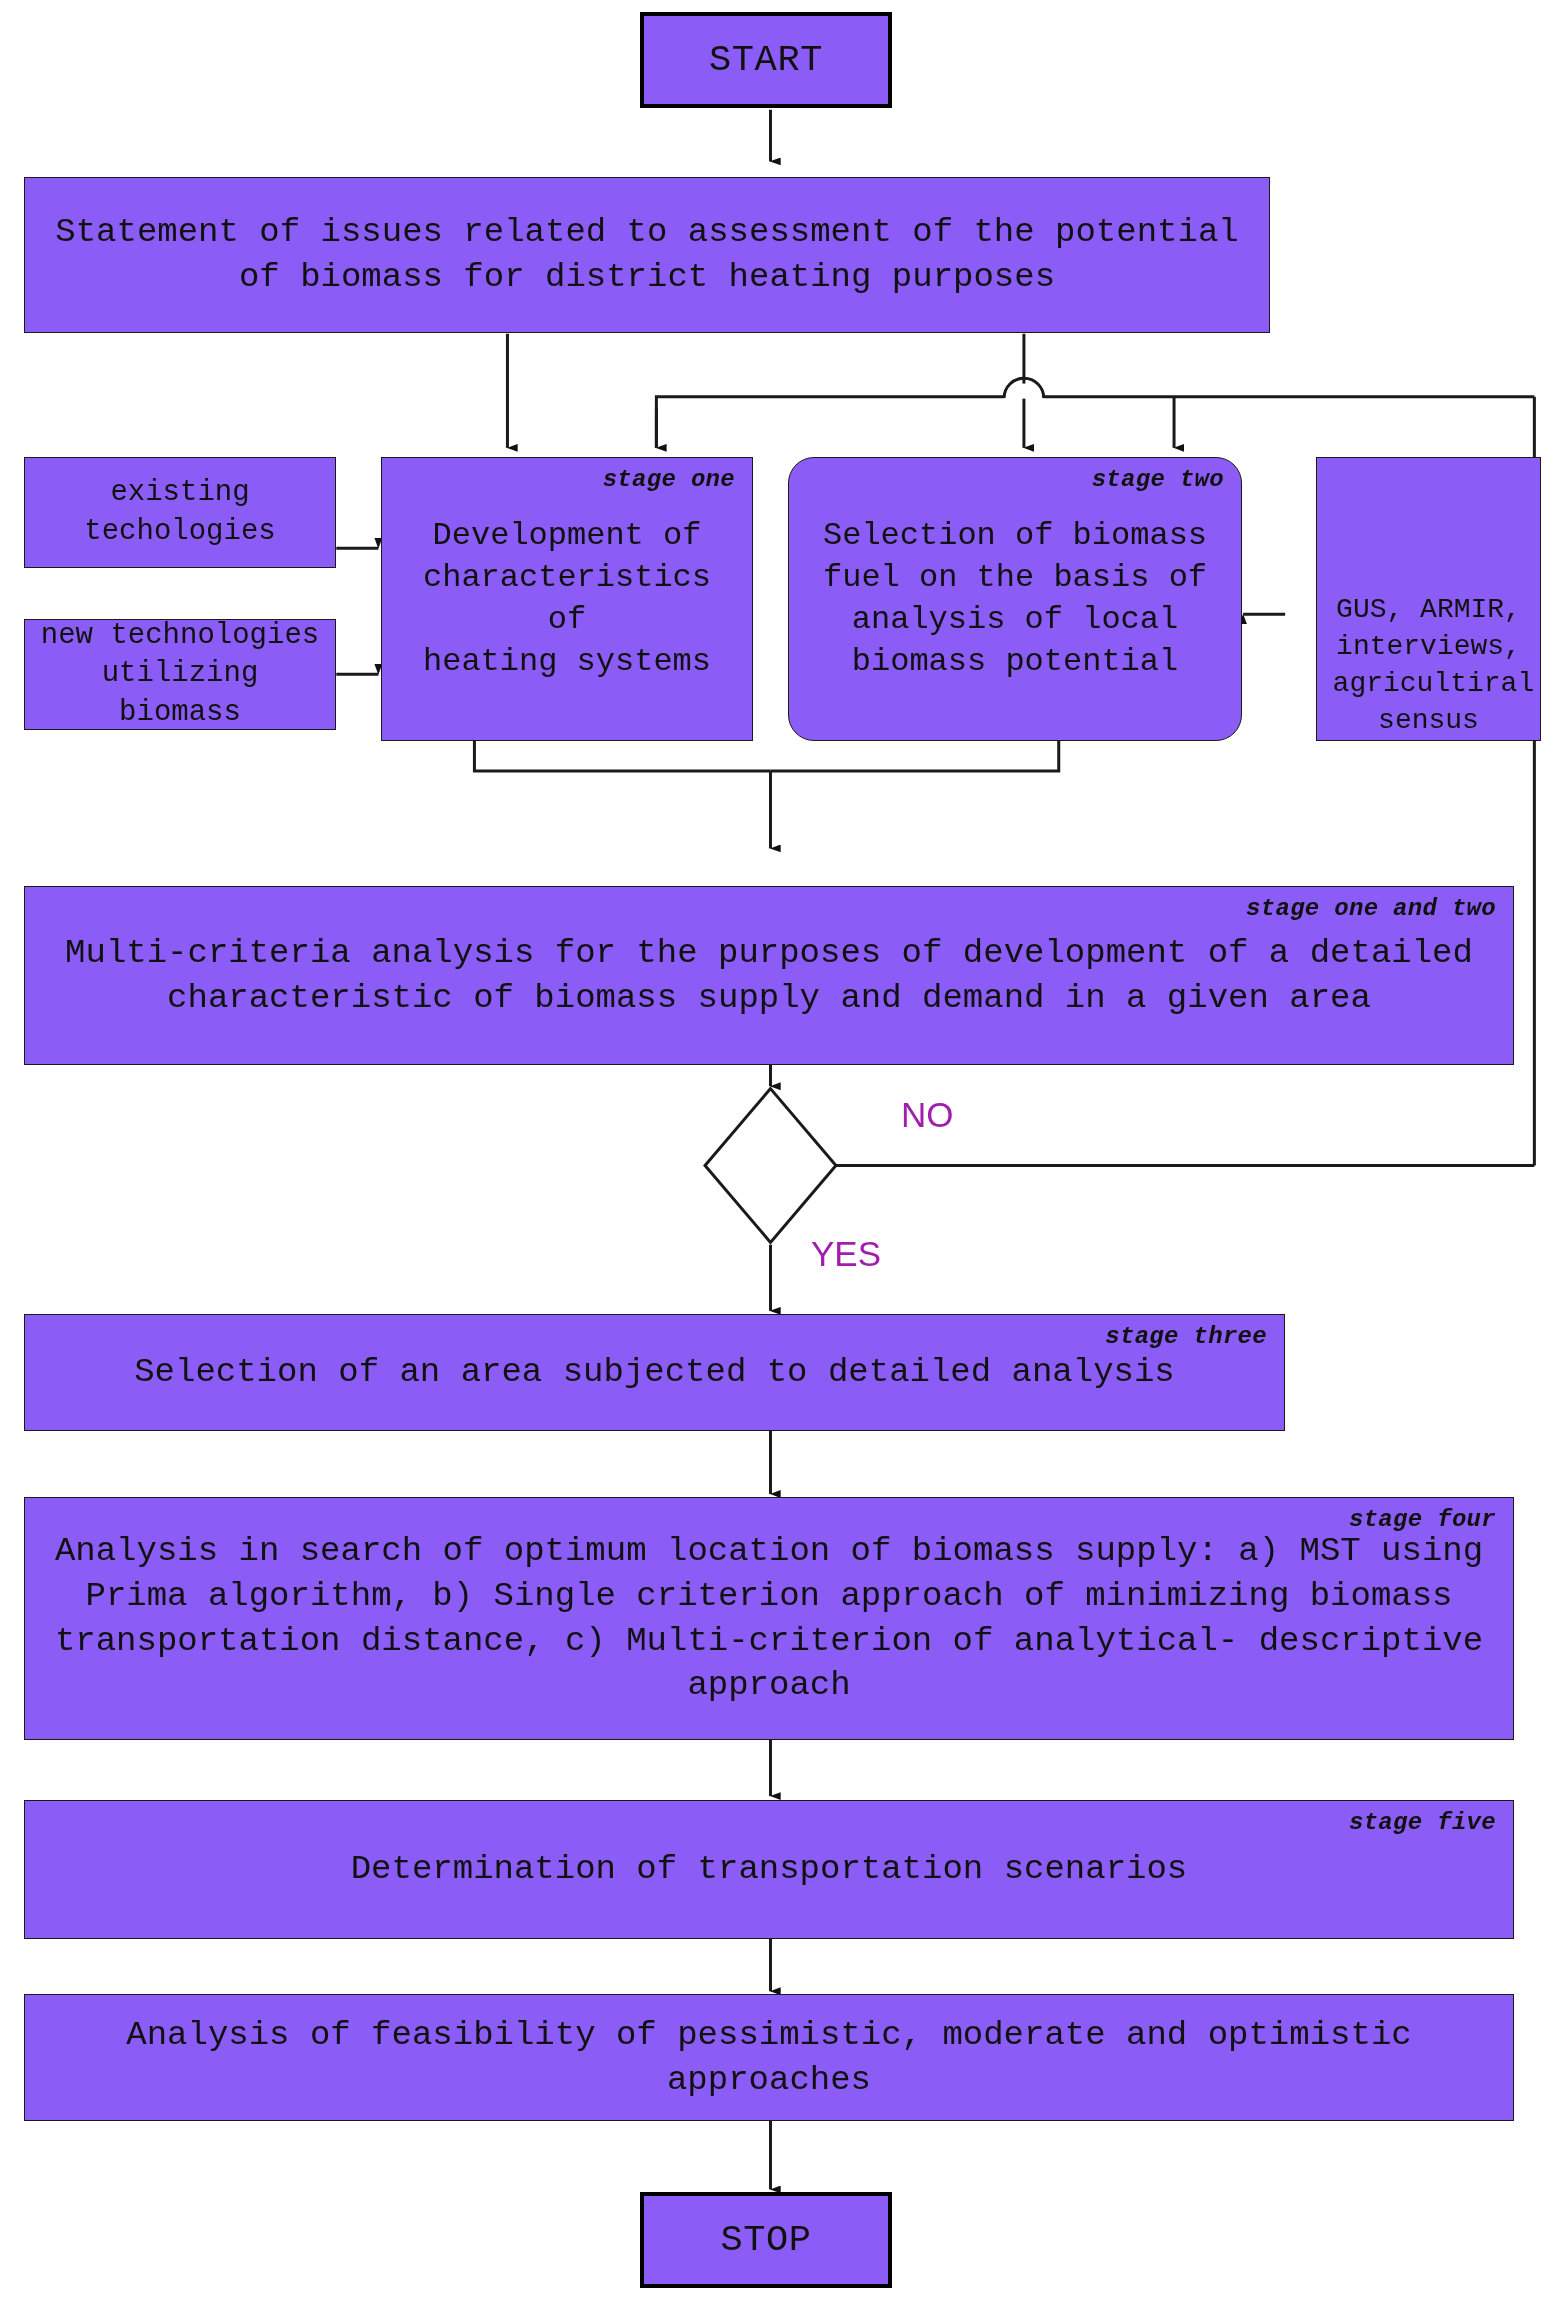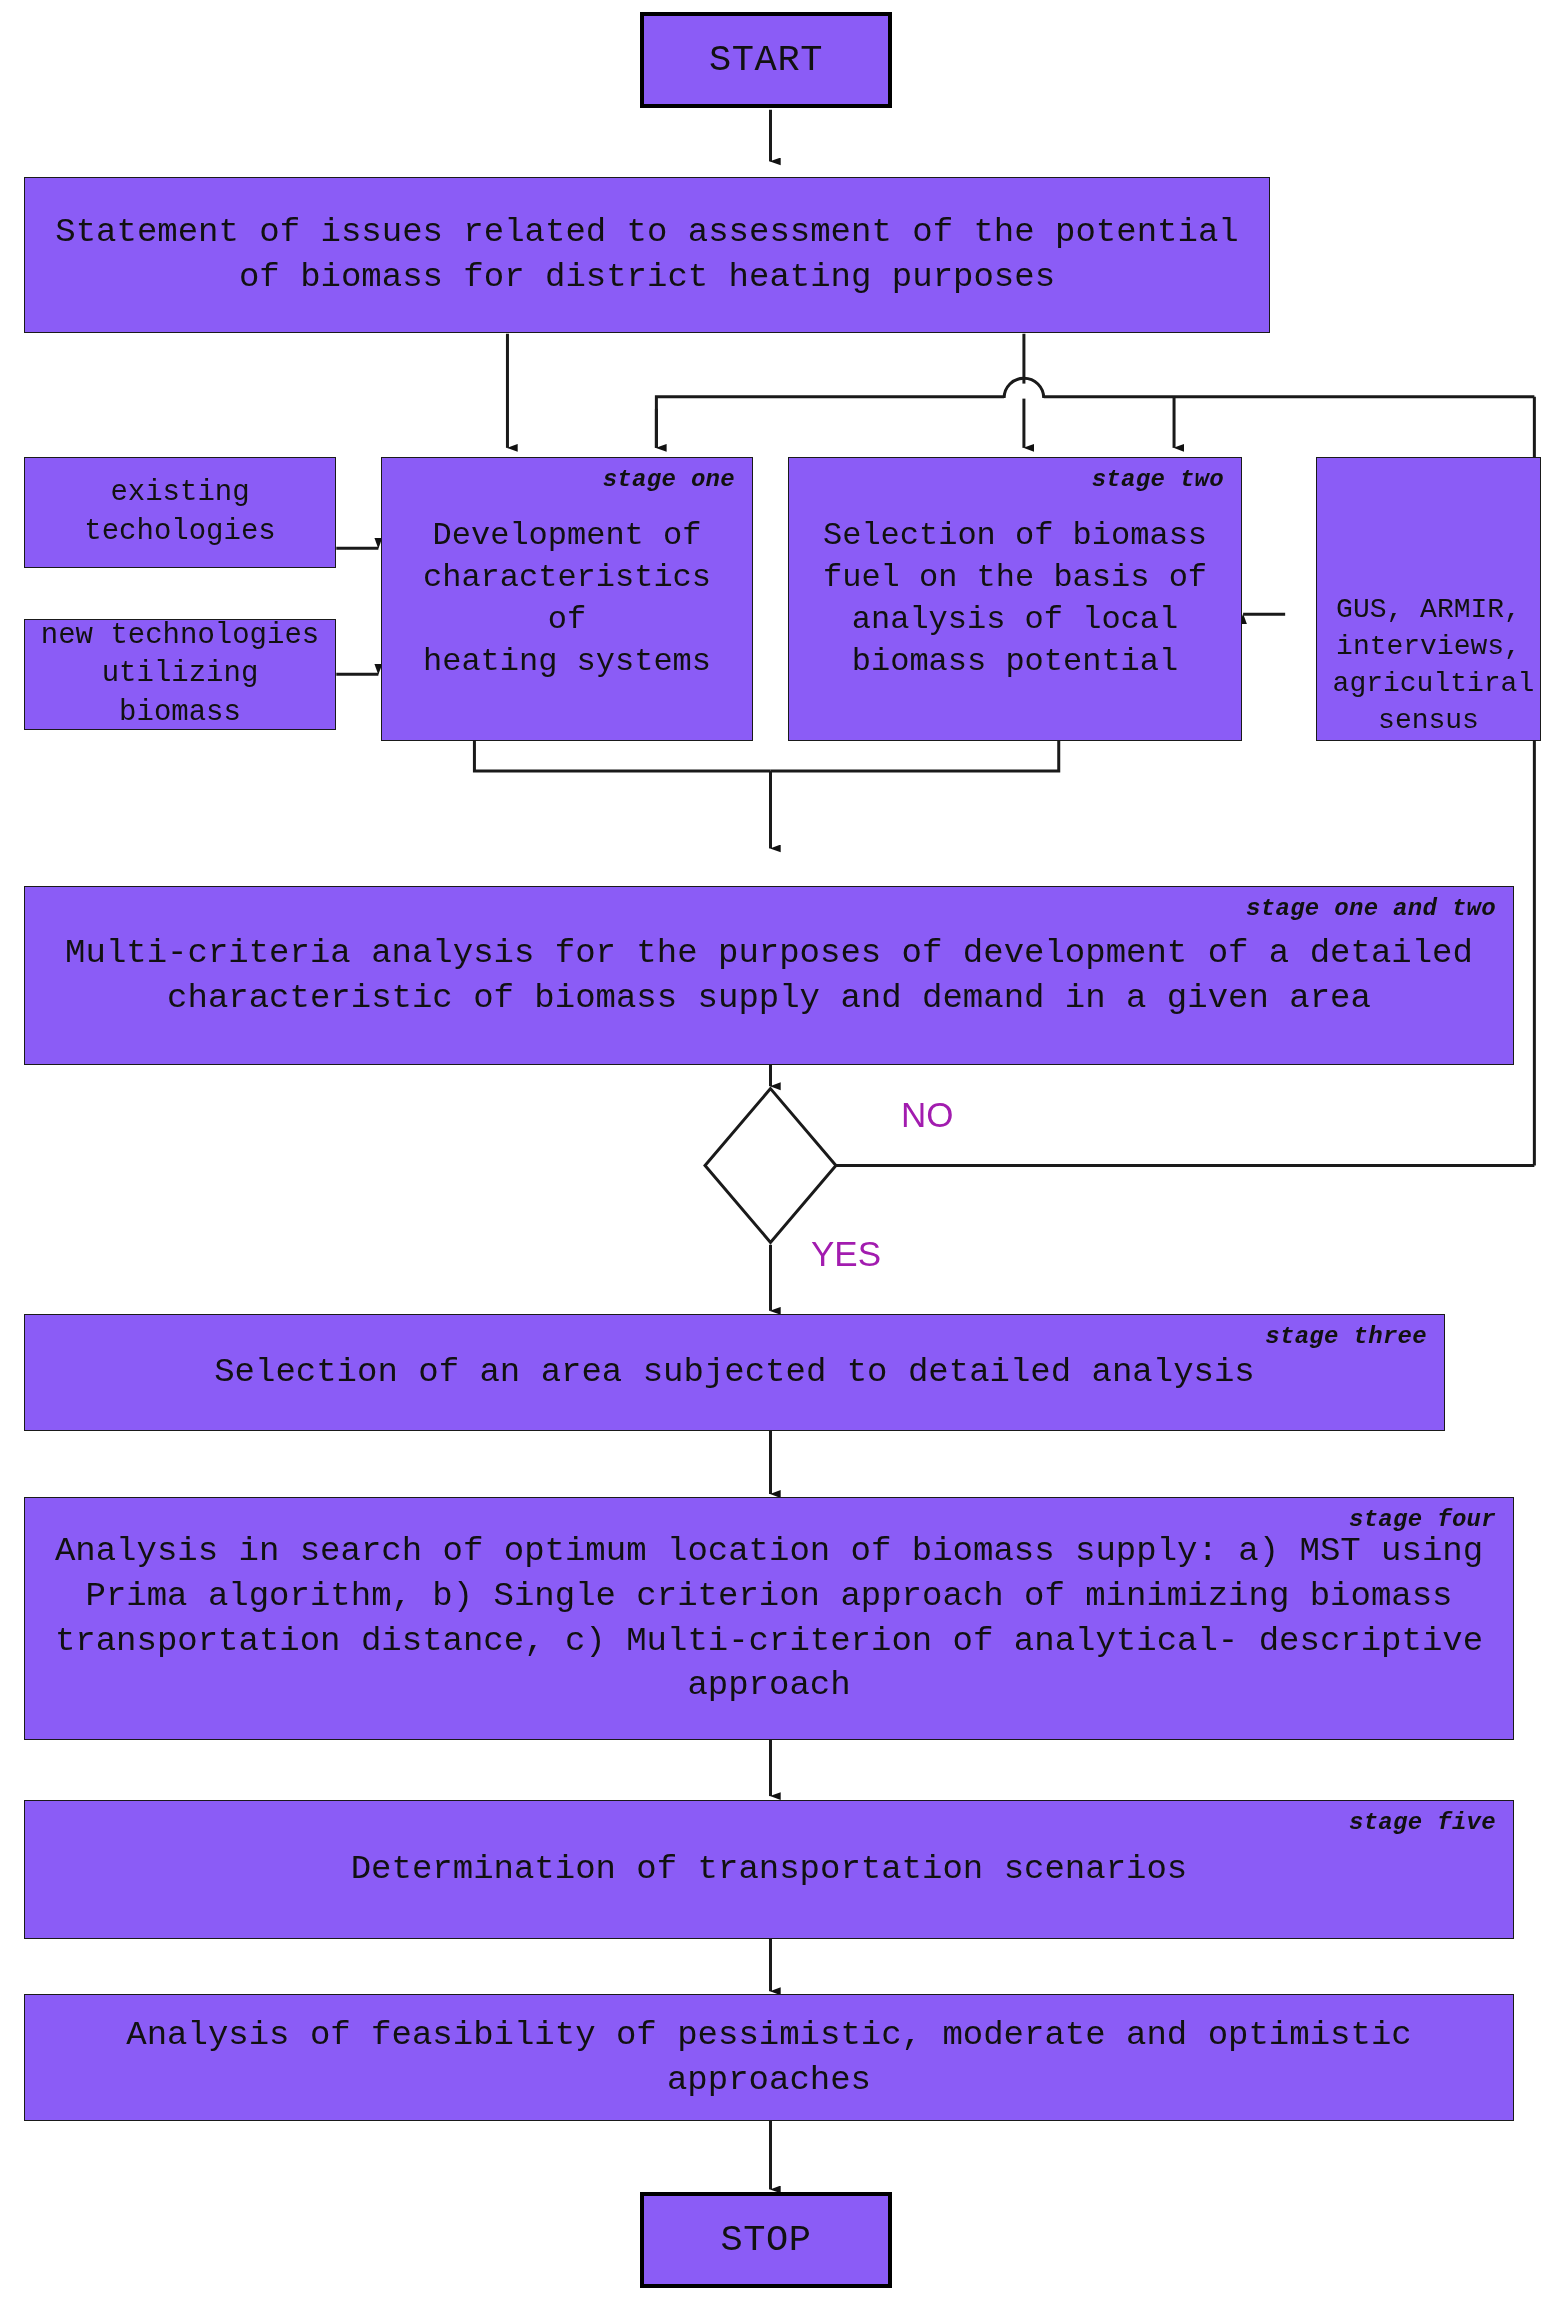--- a/index.html
+++ b/index.html
@@ -151,21 +151,21 @@
 utilizing biomass</span>
   </div>
 
   <div class="node" style="left:381px; top:457px; width:372px; height:284px;">
     <span class="stage-tag t-tag">stage one</span>
     <span class="node-text t-stage">Development of
 characteristics of
 heating systems</span>
   </div>
 
-  <div class="node" style="left:788px; top:457px; width:454px; height:284px;">
+  <div class="node" style="left:788px; top:457px; width:454px; height:284px;border-radius:26px;">
     <span class="stage-tag t-tag">stage two</span>
     <span class="node-text t-stage">Selection of biomass
 fuel on the basis of
 analysis of local
 biomass potential</span>
   </div>
 
   <div class="node" style="left:1316px; top:457px; width:225px; height:284px;align-items:flex-end;">
     <span class="node-text t-gus">GUS, ARMIR,
 interviews,
@@ -174,21 +174,21 @@
   </div>
 
   <div class="node" style="left:24px; top:852px; width:1490px; height:179px;margin-top:34px;">
     <span class="stage-tag t-tag">stage one and two</span>
     <span class="node-text t-wide">Multi-criteria analysis for the purposes of development of a detailed characteristic of biomass supply and demand in a given area</span>
   </div>
 
   <div class="edge-label" style="left:901px; top:1095px;">NO</div>
   <div class="edge-label" style="left:811px; top:1234px;">YES</div>
 
-  <div class="node" style="left:24px; top:1314px; width:1421px; height:117px;">
+  <div class="node" style="left:24px; top:1314px; width:1261px; height:117px;">
     <span class="stage-tag t-tag">stage three</span>
     <span class="node-text t-wide">Selection of an area subjected to detailed analysis</span>
   </div>
 
   <div class="node" style="left:24px; top:1497px; width:1490px; height:243px;">
     <span class="stage-tag t-tag">stage four</span>
     <span class="node-text t-wide">Analysis in search of optimum location of biomass supply: a) MST using Prima algorithm, b) Single criterion approach of minimizing biomass transportation distance, c) Multi-criterion of analytical- descriptive approach</span>
   </div>
 
   <div class="node" style="left:24px; top:1800px; width:1490px; height:139px;">

